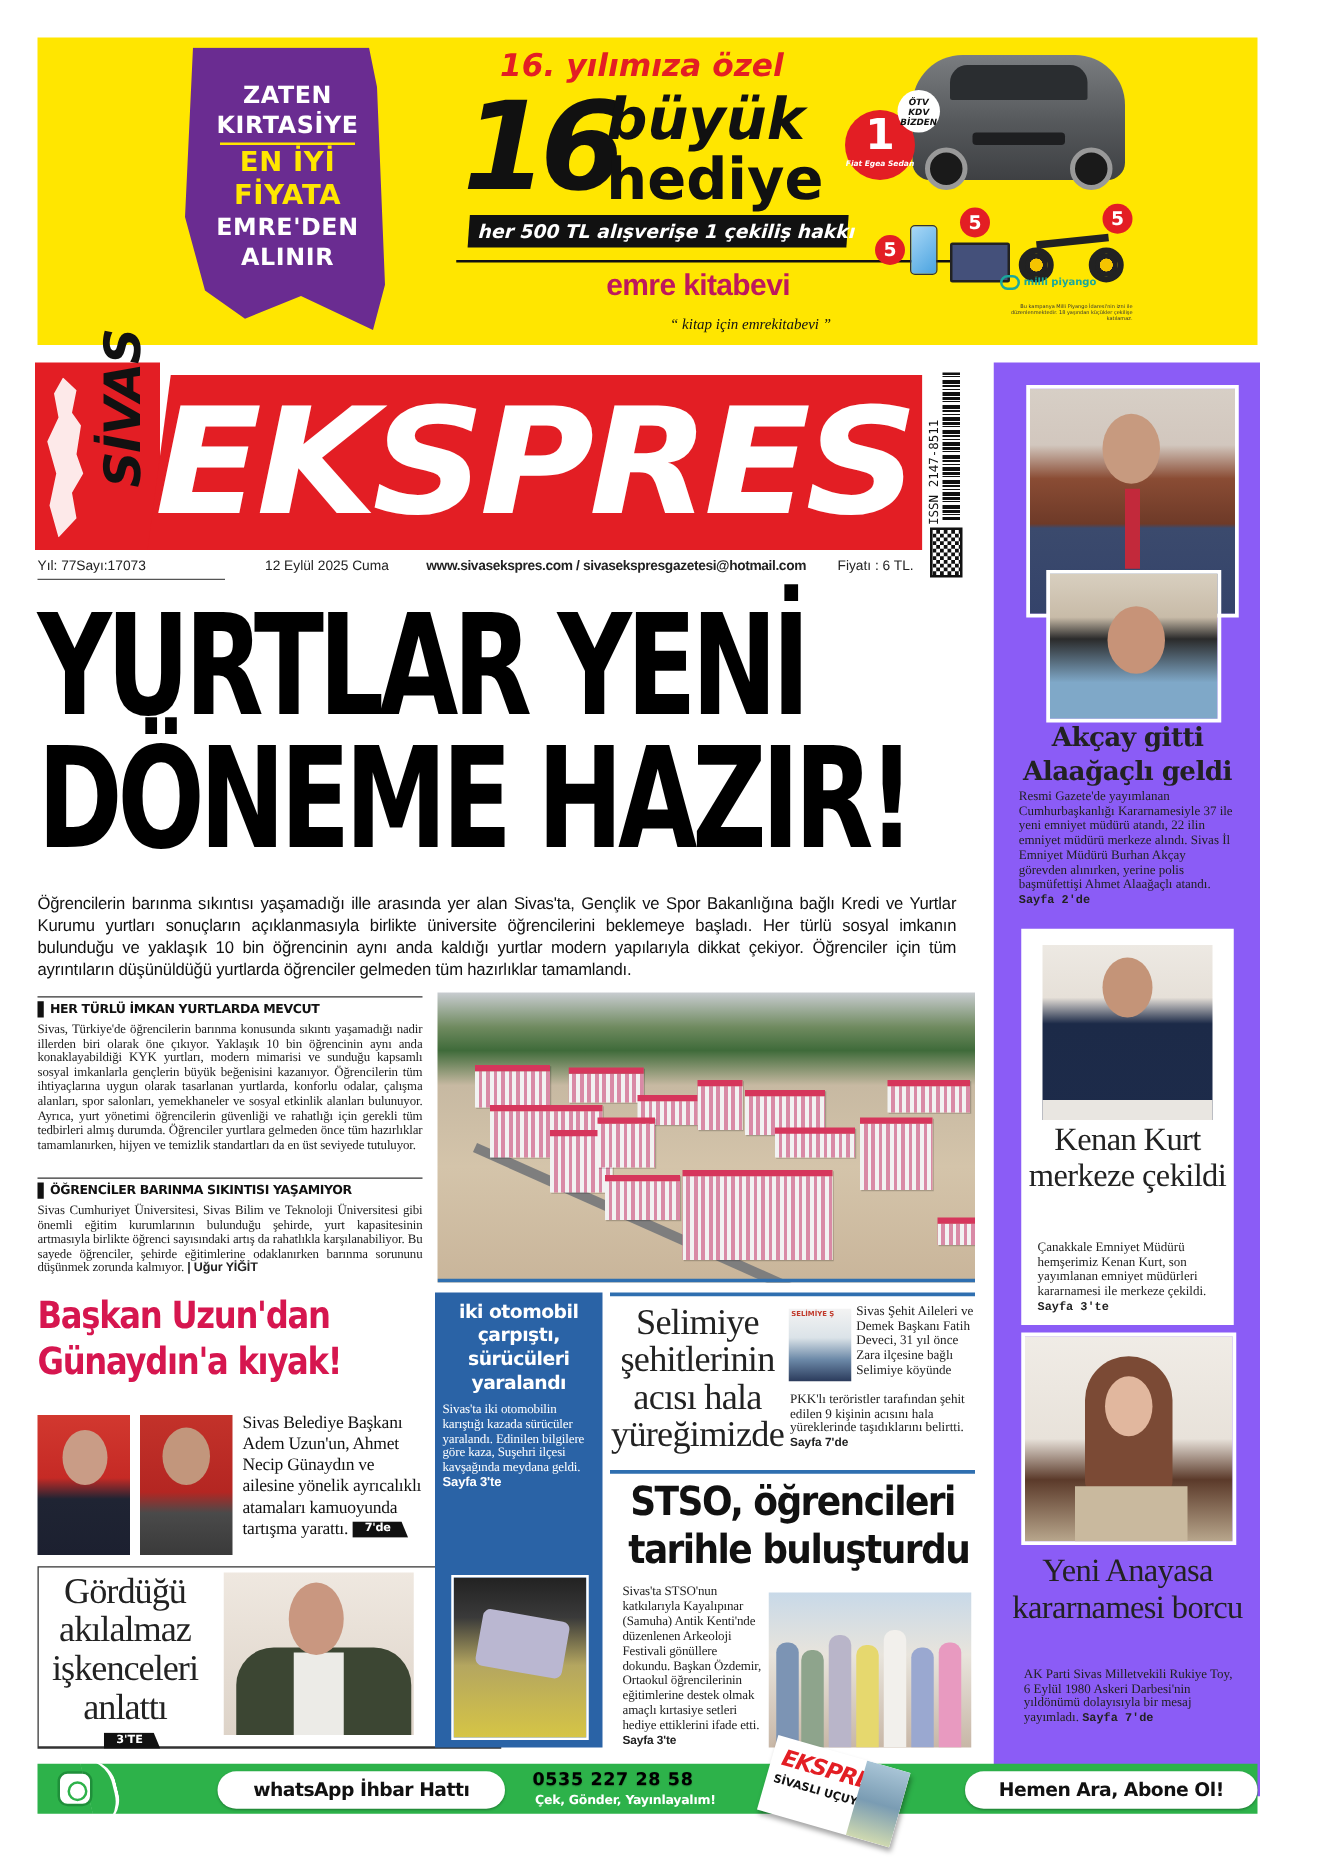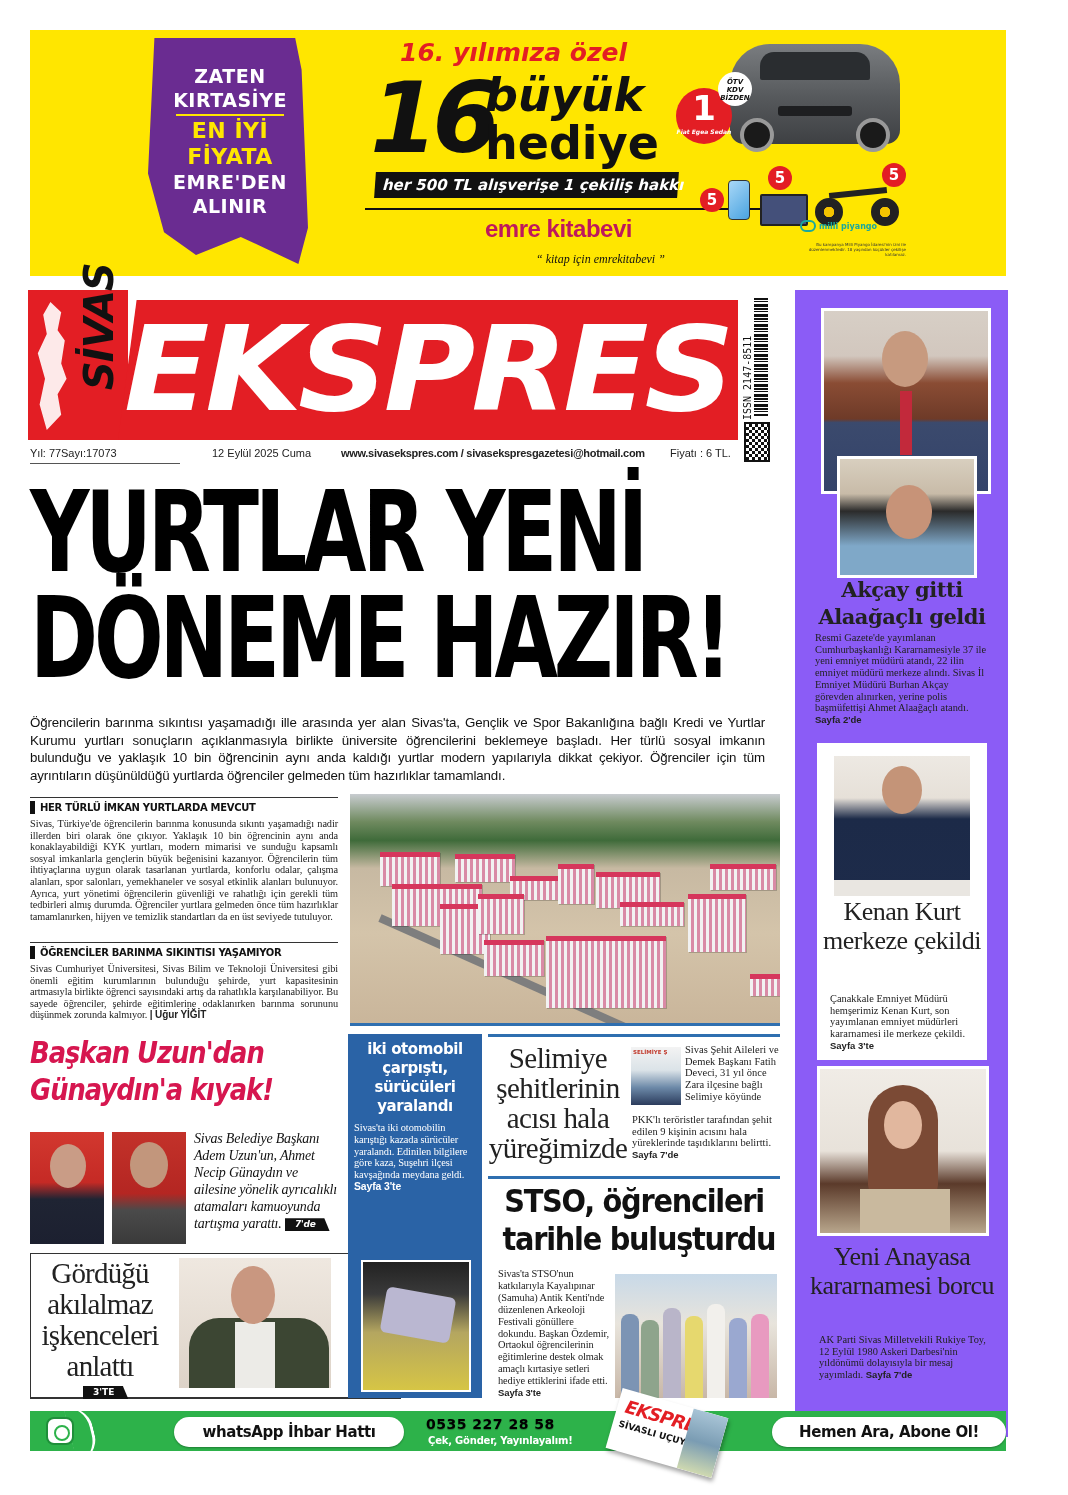--- a/index.html
+++ b/index.html
@@ -80,21 +80,21 @@
   #sub2 { top: 942px; }
 
   
   #mainphoto { left: 350px; top: 794px; width: 430px; height: 232px; overflow: hidden;
     background: linear-gradient(180deg, #c8ccd0 0%, #6f8a5f 12%, #3f6b3a 20%, #c7b9a2 32%, #d4c4aa 60%, #c9b59a 100%); }
   .bld { position: absolute; background: repeating-linear-gradient(90deg, #f2f2f2 0 3px, #d98aa6 3px 6px); border-top: 5px solid #d6365c; box-shadow: 1px 1px 0 rgba(0,0,0,0.2); }
   #mainphoto .road { position: absolute; left: 30px; top: 120px; width: 340px; height: 8px; background: #7e7e7e; transform: rotate(24deg); transform-origin: left center; }
   #mainphoto .bottomrule { position: absolute; left: 0; bottom: 0; width: 100%; height: 3px; background: #2f6fb0; }
 
   
-  #uzun { left: 30px; top: 1034px; width: 312px; height: 212px; font-style: italic; }
+  #uzun { left: 30px; top: 1034px; width: 312px; height: 212px; }
   #uzun h2 { font-family: "DejaVu Sans", sans-serif; font-weight: 900; color: #d6164f; font-size: 30px; line-height: 37px; letter-spacing: -1.2px; white-space: nowrap; transform: scaleX(0.86); transform-origin: left top; }
   #uzun .p1 { position: absolute; left: 0; top: 98px; width: 74px; height: 112px; background: linear-gradient(180deg, #d2382f 0%, #c52a25 45%, #1f2433 60%, #1c2030 100%); }
   #uzun .p1::after { content: ""; position: absolute; left: 20px; top: 12px; width: 36px; height: 44px; border-radius: 50%; background: #c99c86; }
   #uzun .p2 { position: absolute; left: 82px; top: 98px; width: 74px; height: 112px; background: linear-gradient(180deg, #c3322a 0%, #b42622 55%, #4a4a4a 70%, #3a3a3a 100%); }
   #uzun .p2::after { content: ""; position: absolute; left: 18px; top: 10px; width: 38px; height: 46px; border-radius: 50%; background: #c2967c; }
   #uzun p { position: absolute; left: 164px; top: 96px; width: 148px; font-family: "Liberation Serif", serif; font-size: 14px; line-height: 17px; color: #111; letter-spacing: -0.2px; }
   .pagetag { display: inline-block; background: #111; color: #fff; font-family: "DejaVu Sans", sans-serif; font-weight: 700; font-size: 9px; line-height: 13px; padding: 0 14px 0 10px; clip-path: polygon(0 0, 88% 0, 100% 100%, 0 100%); vertical-align: middle; }
 
   
   #gordugu { left: 30px; top: 1253px; width: 371px; height: 146px; border: 1px solid #333; border-bottom: 2px solid #333; }
@@ -133,21 +133,21 @@
 
   
   #sidebar { left: 795px; top: 290px; width: 213px; height: 1147px; background: #8b5cf6; }
   #akcay-photo1 { left: 26px; top: 18px; width: 170px; height: 186px; background: linear-gradient(180deg, #d7cfc6 0%, #d2c7be 25%, #8a4c34 40%, #6e3a28 60%, #3b4a6d 62%, #34436a 100%); border: 3px solid #fff; }
   #akcay-photo1 .face { position: absolute; left: 58px; top: 20px; width: 46px; height: 56px; border-radius: 50%; background: #c79a7f; }
   #akcay-photo1 .tie { position: absolute; left: 76px; top: 80px; width: 12px; height: 64px; background: #c2293b; }
   #akcay-photo2 { left: 42px; top: 166px; width: 140px; height: 122px; background: linear-gradient(180deg, #d8cfbf 0%, #c8bba8 30%, #2b2b2b 45%, #7fa8c8 75%, #7fa8c8 100%); border: 3px solid #fff; }
   #akcay-photo2 .face { position: absolute; left: 46px; top: 26px; width: 46px; height: 54px; border-radius: 50%; background: #c79378; }
   #akcay-h { top: 286px; text-align: center; font-family: "DejaVu Serif", serif; font-weight: 700; font-size: 21px; line-height: 27px; color: #222; letter-spacing: -0.5px; left: 10px; width: 194px; }
   #akcay-p { top: 342px; left: 0; width: 213px; padding: 0 20px 0 20px; font-family: "Liberation Serif", serif; font-size: 10.4px; line-height: 11.7px; color: #222; }
-  #akcay-p b, #kurt-p b, #toy-p b { font-family: Liberation Sans, sans-serif; font-weight: 700; font-size: 9.5px; }
+  #akcay-p b, #kurt-p b, #toy-p b { font-family: Liberation Mono, monospace; font-weight: 700; font-size: 9.5px; }
   #kurt-box { left: 22px; top: 453px; width: 170px; height: 317px; background: #fff; }
   #kurt-photo { position: absolute; left: 17px; top: 13px; width: 136px; height: 140px; background: linear-gradient(180deg, #ede9e3 0%, #e6e0d8 30%, #1c2a48 45%, #1d2b4a 100%); }
   #kurt-photo .face { position: absolute; left: 48px; top: 10px; width: 40px; height: 48px; border-radius: 50%; background: #c49478; }
   #kurt-photo .desk { position: absolute; left: 0; bottom: 0; width: 100%; height: 16px; background: #e9e6e1; }
   #kurt-h { position: absolute; left: 0; top: 154px; width: 170px; text-align: center; font-family: "Liberation Serif", serif; font-size: 26px; line-height: 29px; color: #222; letter-spacing: -0.5px; }
   #kurt-p { position: absolute; left: 13px; top: 250px; width: 150px; font-family: "Liberation Serif", serif; font-size: 10.4px; line-height: 11.7px; color: #222; }
   #toy-photo { left: 22px; top: 776px; width: 172px; height: 170px; background: linear-gradient(180deg, #f0ece6 0%, #e8e2da 50%, #5b3a2a 70%, #b8a68c 100%); border: 3px solid #fff; overflow: hidden; }
   #toy-photo .scarf { position: absolute; left: 48px; top: 16px; width: 70px; height: 110px; border-radius: 35px 35px 10px 10px; background: #7b4a35; }
   #toy-photo .face { position: absolute; left: 64px; top: 32px; width: 38px; height: 48px; border-radius: 50%; background: #e1b79e; }
   #toy-photo .podium { position: absolute; left: 40px; top: 120px; width: 90px; height: 46px; background: #c9b99e; }
@@ -341,21 +341,21 @@
     <div id="kurt-h">Kenan Kurt merkeze çekildi</div>
     <div id="kurt-p"><span>Çanakkale Emniyet Müdürü hemşerimiz Kenan Kurt, son yayımlanan emniyet müdürleri kararnamesi ile merkeze çekildi.</span> <b>Sayfa 3'te</b></div>
   </div>
 
   <div id="toy-photo" class="abs">
       <div class="scarf"></div>
       <div class="face"></div>
       <div class="podium"></div>
     </div>
   <div id="toy-h" class="abs">Yeni Anayasa kararnamesi borcu</div>
-  <div id="toy-p" class="abs"><span>AK Parti Sivas Milletvekili Rukiye Toy, 12 Eylül 1980 Askeri Darbesi'nin yıldönümü dolayısıyla bir mesaj yayımladı.</span> <b>Sayfa 7'de</b></div>
+  <div id="toy-p" class="abs"><span>AK Parti Sivas Milletvekili Rukiye Toy, 6 Eylül 1980 Askeri Darbesi'nin yıldönümü dolayısıyla bir mesaj yayımladı.</span> <b>Sayfa 7'de</b></div>
 </div>
 
 <div id="greenbar" class="abs">
   <div class="wa"></div>
   <div class="arc"></div>
   <div class="pill pill1">whatsApp İhbar Hattı</div>
   <div class="phone">0535 227 28 58</div>
   <div class="cta">Çek, Gönder, Yayınlayalım!</div>
   <div class="pill pill2">Hemen Ara, Abone Ol!</div>
 </div>

